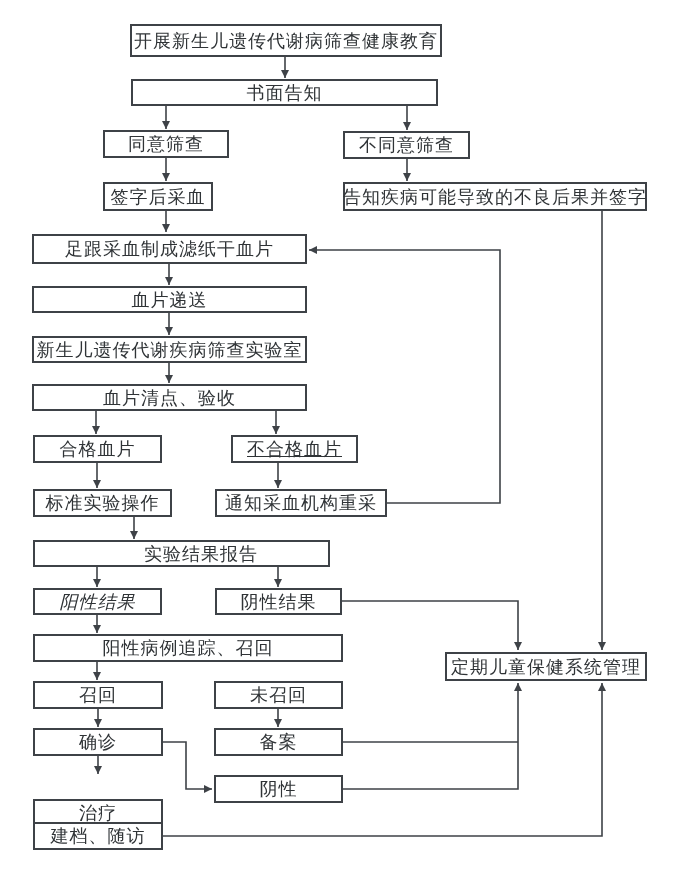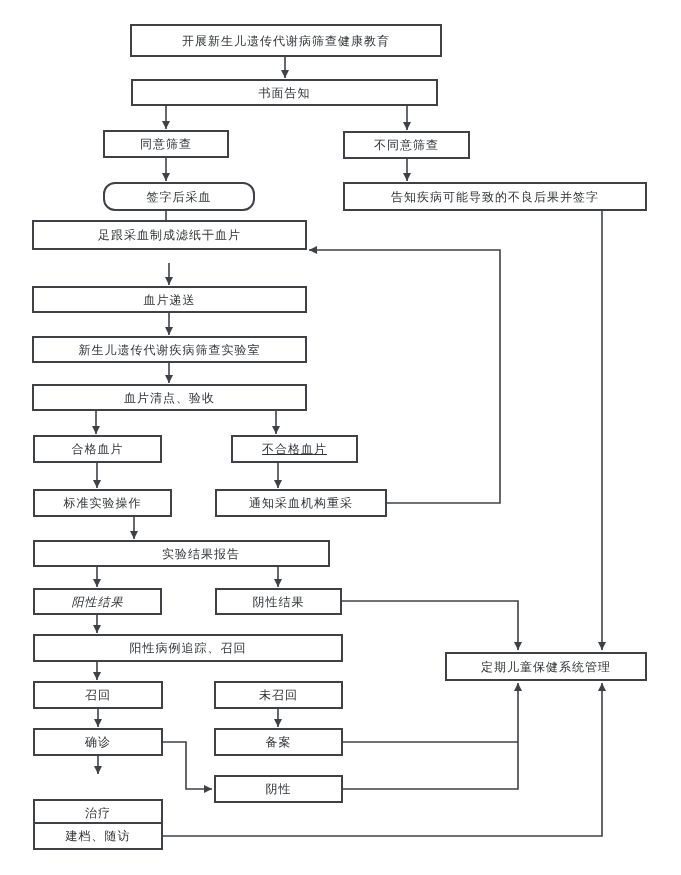--- a/index.html
+++ b/index.html
@@ -15,21 +15,21 @@
     position: absolute;
     left: 0; top: 0;
     width: 681px; height: 875px;
   }
   .node {
     position: absolute;
     box-sizing: border-box;
     background: #ffffff;
     border: 2px solid #3e4247;
     color: #2f3336;
-    font-size: 12px;
+    font-size: 18px;
     letter-spacing: 1px;
     display: flex;
     align-items: center;
     justify-content: center;
     white-space: nowrap;
     text-align: center;
     line-height: 1;
   }
 </style>
 </head>
@@ -73,23 +73,23 @@
       <path d="M343,742 H518"></path>
       <path d="M343,789 H518 V683" marker-end="url(#arrow)"></path>
       <path d="M163,836 H602 V683" marker-end="url(#arrow)"></path>
     </g>
   </svg>
 
   <div class="node" style="left:130px; top:24px;  width:312px; height:33px;">开展新生儿遗传代谢病筛查健康教育</div>
   <div class="node" style="left:131px; top:79px;  width:307px; height:27px;">书面告知</div>
   <div class="node" style="left:103px; top:130px; width:126px; height:28px;">同意筛查</div>
   <div class="node" style="left:343px; top:131px; width:127px; height:28px;">不同意筛查</div>
-  <div class="node" style="left:103px; top:182px; width:152px; height:29px;border-radius:12px;">签字后采血</div>
+  <div class="node" style="left:103px; top:182px; width:110px; height:29px;">签字后采血</div>
   <div class="node" style="left:343px; top:182px; width:304px; height:29px;">告知疾病可能导致的不良后果并签字</div>
-  <div class="node" style="left:32px;  top:220px; width:275px; height:30px;">足跟采血制成滤纸干血片</div>
+  <div class="node" style="left:32px;  top:234px; width:275px; height:30px;">足跟采血制成滤纸干血片</div>
   <div class="node" style="left:32px;  top:286px; width:275px; height:27px;">血片递送</div>
   <div class="node" style="left:32px;  top:336px; width:275px; height:27px;">新生儿遗传代谢疾病筛查实验室</div>
   <div class="node" style="left:32px;  top:384px; width:275px; height:27px;">血片清点、验收</div>
   <div class="node" style="left:33px;  top:435px; width:129px; height:28px;">合格血片</div>
   <div class="node" style="left:231px; top:435px; width:127px; height:28px;text-decoration:underline;">不合格血片</div>
   <div class="node" style="left:33px;  top:489px; width:139px; height:28px;">标准实验操作</div>
   <div class="node" style="left:215px; top:489px; width:172px; height:28px;">通知采血机构重采</div>
   <div class="node" style="left:33px;  top:540px; width:297px; height:27px;padding-left:39px;">实验结果报告</div>
   <div class="node" style="left:33px;  top:588px; width:129px; height:27px;font-style:italic;">阳性结果</div>
   <div class="node" style="left:215px; top:588px; width:127px; height:27px;">阴性结果</div>

